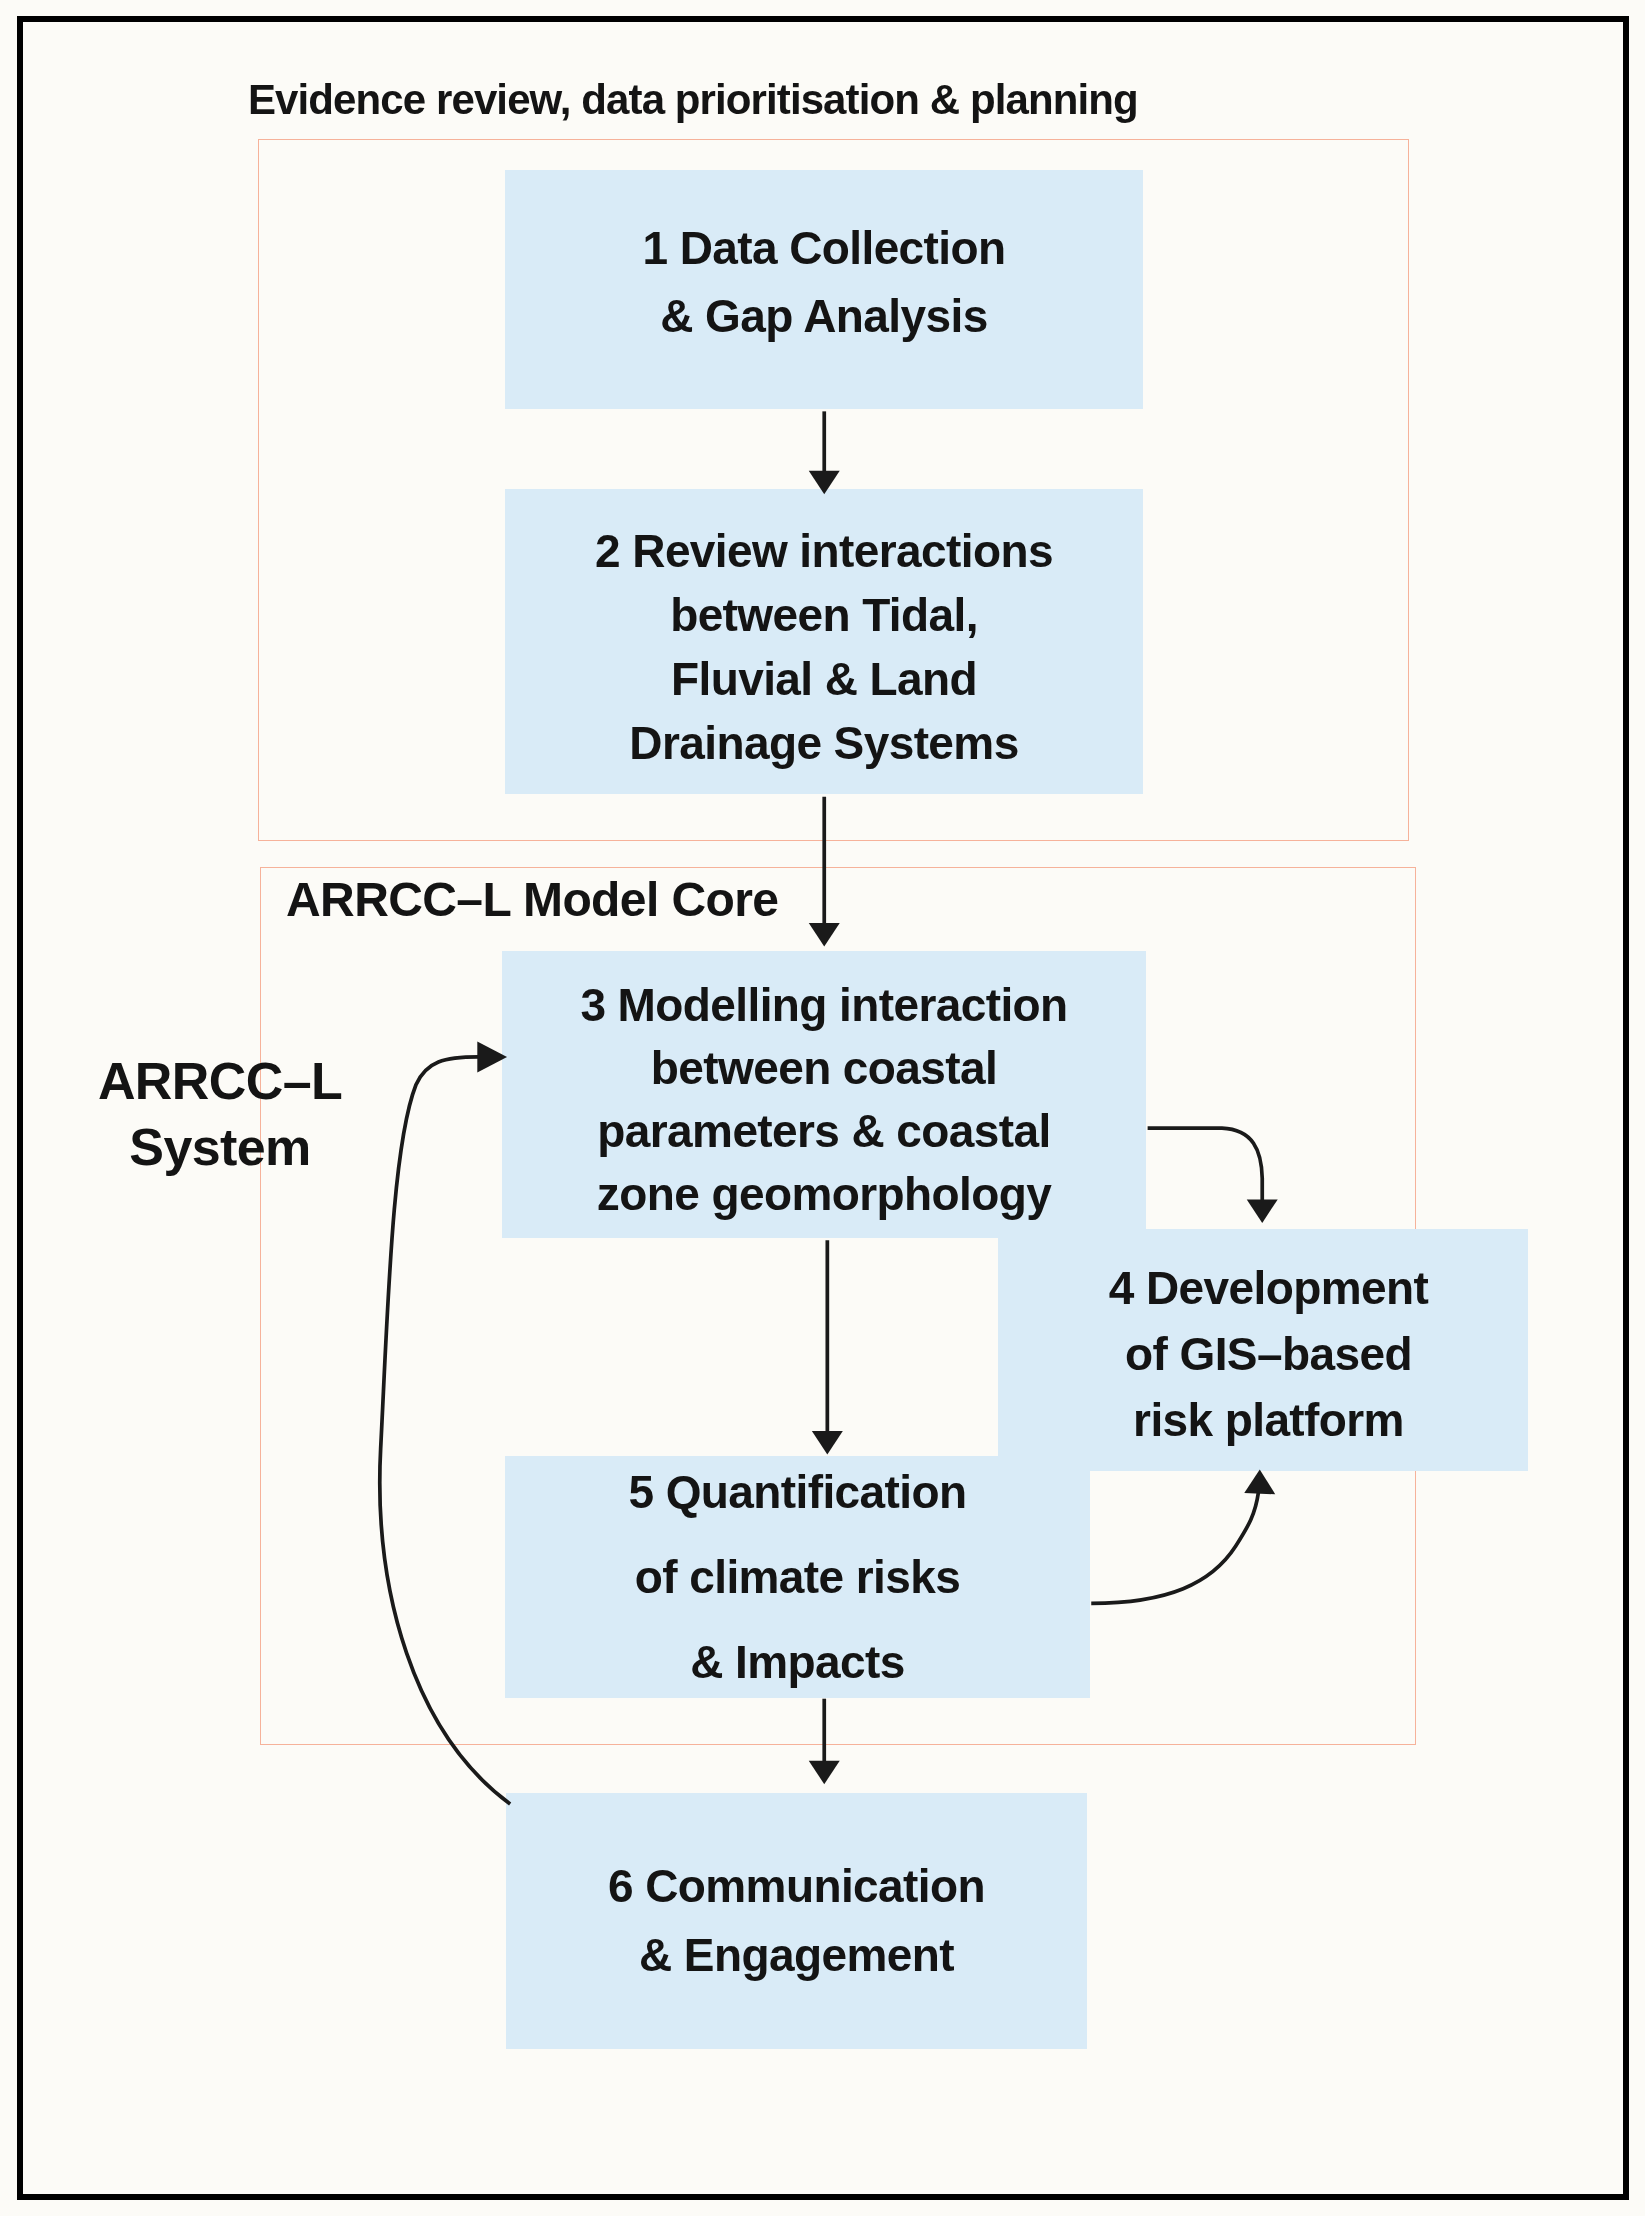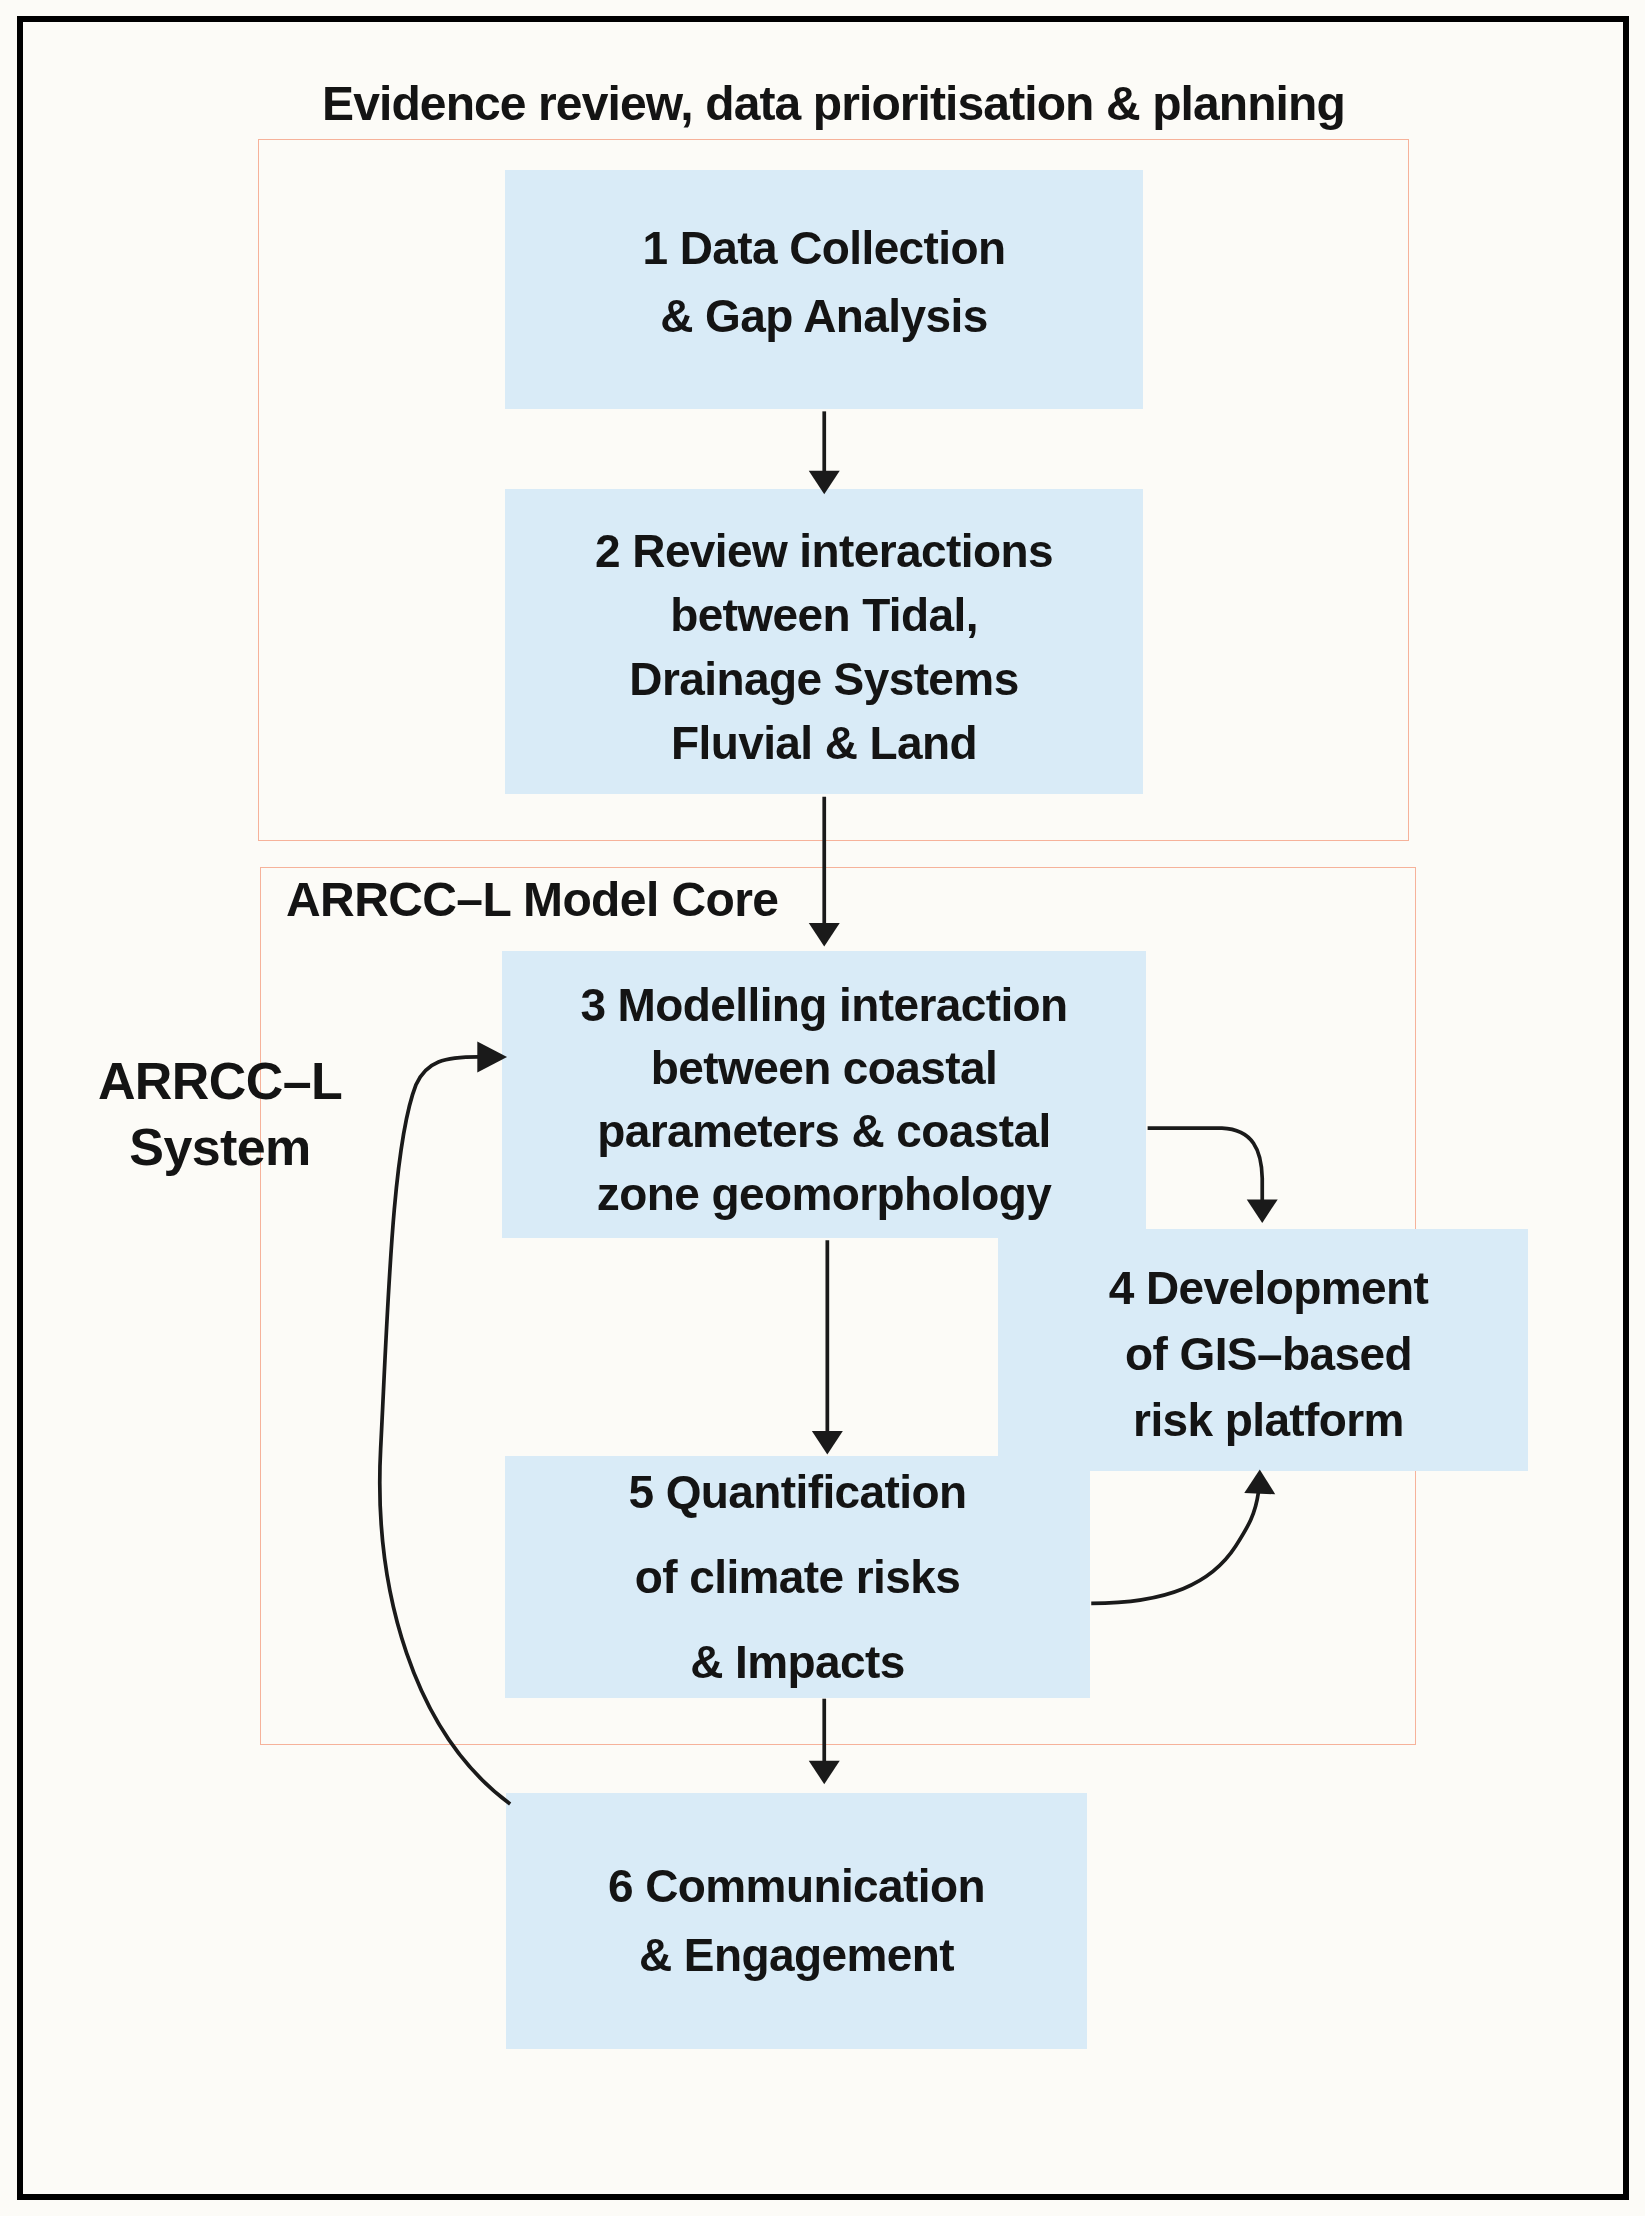--- a/index.html
+++ b/index.html
@@ -18,22 +18,22 @@
     color:var(--ink);
   }
   #diagram{position:relative;width:1646px;height:2216px;overflow:hidden;}
   .outer-border{
     position:absolute;left:17.3px;top:16px;right:17.3px;bottom:16px;
     border:6.2px solid var(--border);
     z-index:0;
   }
   .title{
     position:absolute;left:248px;top:76px;width:1171px;
-    text-align:center;
-    font-size:48px;font-weight:700;letter-spacing:-0.9px;
+    text-align:left;
+    font-size:42px;font-weight:700;letter-spacing:-0.9px;
     white-space:nowrap;
     z-index:2;
   }
   .group-frame{
     position:absolute;
     border:1.9px solid var(--frame-stroke);
     background:transparent;
     z-index:1;
   }
   #group-planning{left:258px;top:139px;width:1149px;height:700px;}
@@ -93,22 +93,22 @@
   </div>
 
   <div class="box" id="box1">
     <div class="line">1 Data Collection</div>
     <div class="line">&amp; Gap Analysis</div>
   </div>
 
   <div class="box" id="box2">
     <div class="line">2 Review interactions</div>
     <div class="line">between Tidal,</div>
+    <div class="line">Fluvial &amp; Land</div>
     <div class="line">Drainage Systems</div>
-    <div class="line">Fluvial &amp; Land</div>
   </div>
 
   <div class="box" id="box3">
     <div class="line">3 Modelling interaction</div>
     <div class="line">between coastal</div>
     <div class="line">parameters &amp; coastal</div>
     <div class="line">zone geomorphology</div>
   </div>
 
   <div class="box" id="box4">

